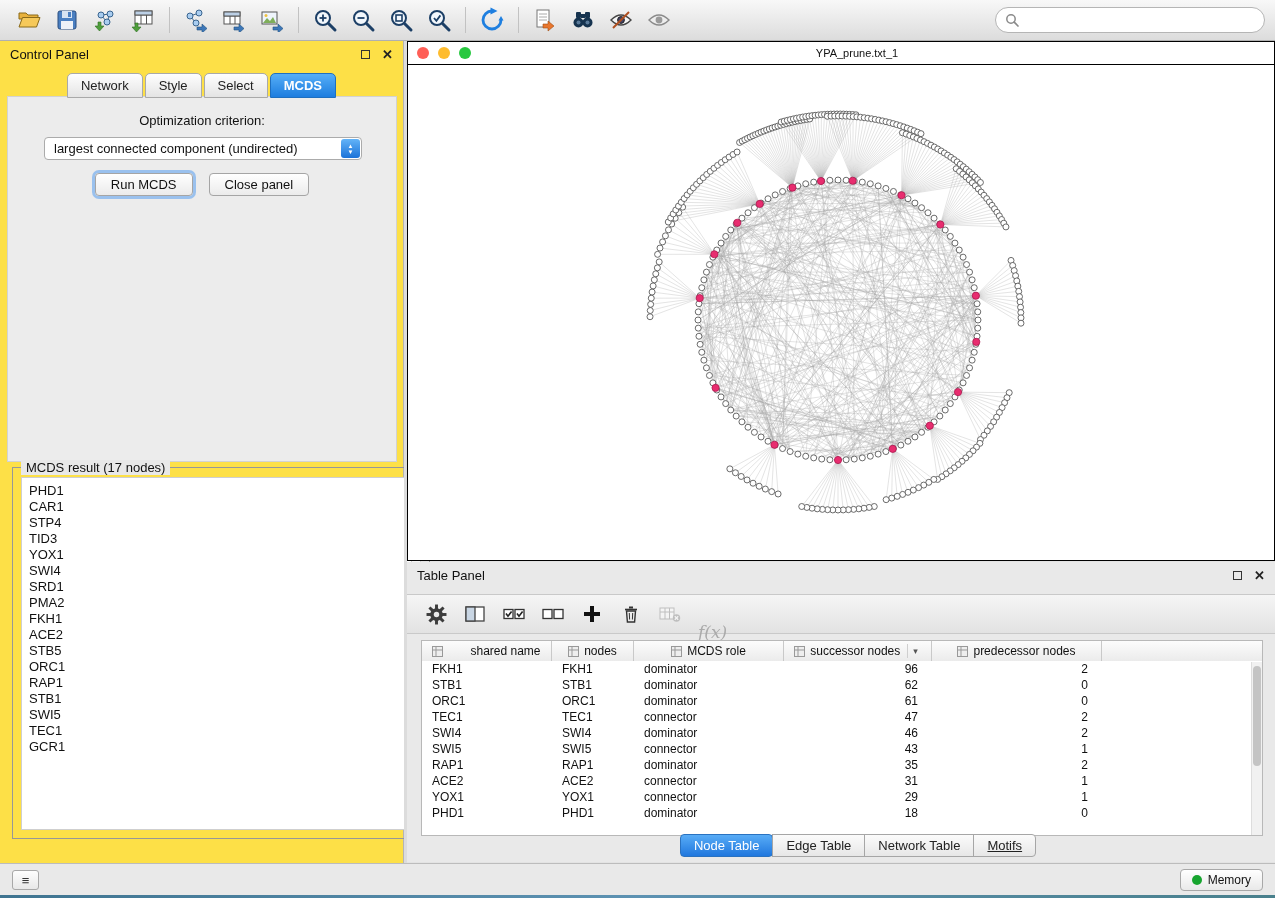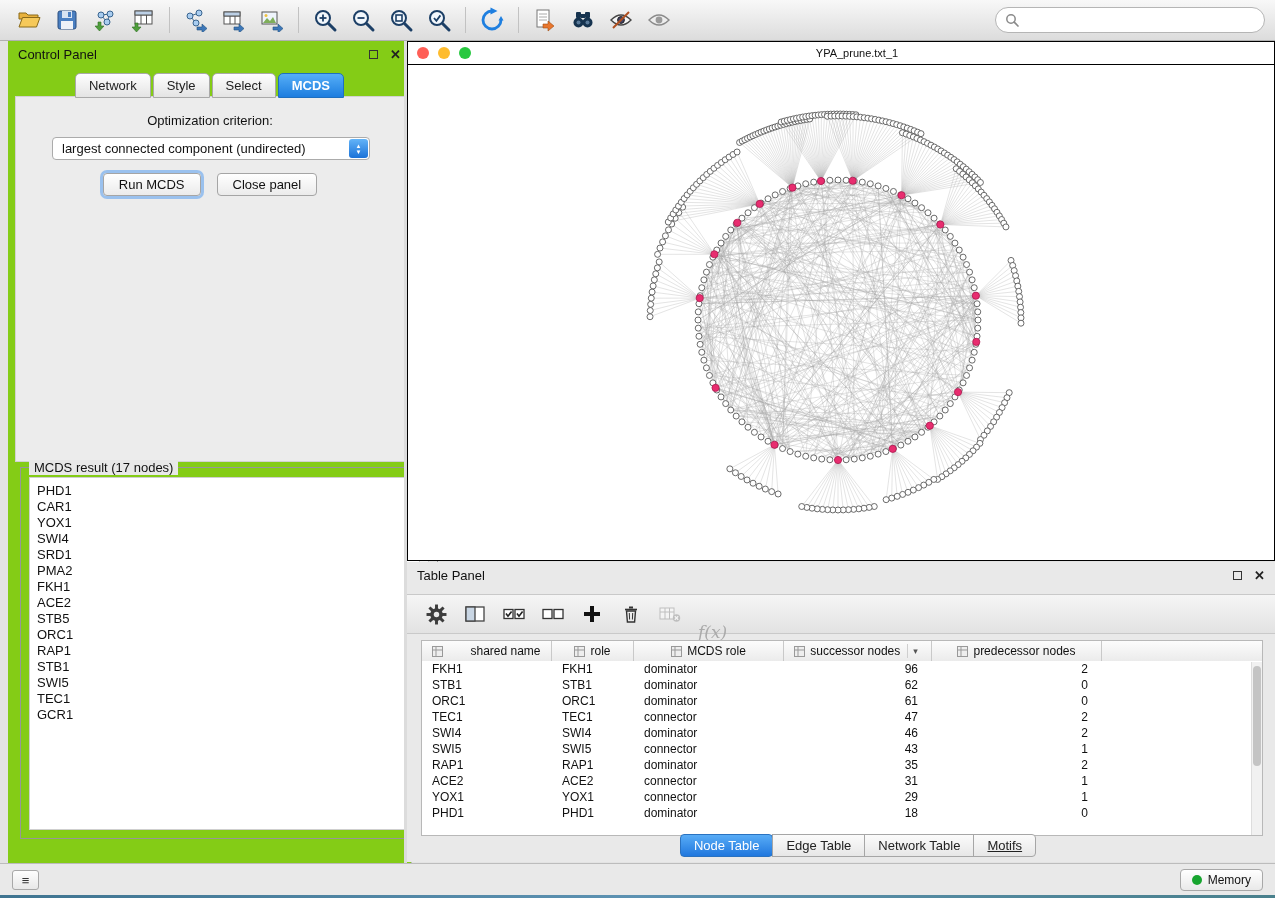--- a/index.html
+++ b/index.html
@@ -7,21 +7,21 @@
   body{font-family:"Liberation Sans",sans-serif;background:#e3e3e3;position:relative;overflow:hidden;color:#111;}
 
   
   #toolbar{position:absolute;left:0;top:0;width:1275px;height:41px;background:linear-gradient(#f8f8f8,#dcdcdc);border-bottom:1px solid #b0b0b0;display:flex;align-items:center;padding:0 10px;}
   .tbtn{width:38px;height:34px;display:flex;align-items:center;justify-content:center;border-radius:4px;}
   .tsep{width:1px;height:26px;background:#c2c2c2;margin:0 7px;}
   #toolbar-search{margin-left:auto;width:270px;height:26px;background:#fff;border:1px solid #b5b5b5;border-radius:13px;display:flex;align-items:center;padding:0 9px;gap:6px;}
   #toolbar-search input{border:none;outline:none;flex:1;font-size:13px;font-family:inherit;background:transparent;}
 
   
-  #control-panel{position:absolute;left:0;top:41px;width:404px;height:822px;background:#84cc16;border-right:1px solid #b4b4b4;margin-left:8px;}
+  #control-panel{position:absolute;left:0;top:41px;width:404px;height:822px;background:#fde047;border-right:1px solid #b4b4b4;}
   .panel-header{height:26px;display:flex;align-items:center;padding:0 10px;font-size:13px;}
   .win-icons{margin-left:auto;display:flex;align-items:center;gap:12px;}
   .float-box{width:9px;height:9px;border:1.5px solid #333;display:inline-block;}
   .close-x{font-size:13px;font-weight:bold;color:#222;line-height:1;}
   #cp-tabs{position:absolute;left:0;top:32px;width:100%;display:flex;justify-content:center;z-index:2;}
   .cp-tab{padding:4px 13px;font-size:13px;background:linear-gradient(#fefefe,#e4e4e4);border:1px solid #a9a9a9;border-radius:5px 5px 0 0;margin:0 1px;color:#222;}
   .cp-tab.active{background:linear-gradient(#55aef7,#1d7ddf);color:#fff;border-color:#1e6fc0;font-weight:bold;}
   #cp-body{position:absolute;left:7px;top:55px;width:390px;height:366px;background:#ececec;border:1px solid #d2d2d2;}
   #opt-label{position:absolute;left:0;top:16px;width:100%;text-align:center;font-size:13px;}
   #opt-dropdown{position:absolute;left:36px;top:40px;width:318px;height:23px;background:#fff;border:1px solid #ababab;border-radius:4px;display:flex;align-items:center;font-size:13px;padding-left:9px;}
@@ -254,20 +254,22 @@
         <div class="cp-tab">Network</div>
         <div class="cp-tab">Style</div>
         <div class="cp-tab">Select</div>
         <div class="cp-tab active">MCDS</div>
       </div>
     <div id="mcds-group">
       <span id="mcds-legend">MCDS result (17 nodes)</span>
       <div id="mcds-list">
           <div class="list-item">PHD1</div>
           <div class="list-item">CAR1</div>
+          <div class="list-item">STP4</div>
+          <div class="list-item">TID3</div>
           <div class="list-item">YOX1</div>
           <div class="list-item">SWI4</div>
           <div class="list-item">SRD1</div>
           <div class="list-item">PMA2</div>
           <div class="list-item">FKH1</div>
           <div class="list-item">ACE2</div>
           <div class="list-item">STB5</div>
           <div class="list-item">ORC1</div>
           <div class="list-item">RAP1</div>
           <div class="list-item">STB1</div>
@@ -1370,21 +1372,21 @@
             <span>shared name</span>
           </div>
           <div class="hcell c1">
             <span class="hico">
               <svg width="11" height="11" viewBox="0 0 11 11">
                 <rect x="0.5" y="0.5" width="10" height="10" fill="#eee" stroke="#999"></rect>
                 <line x1="0.5" y1="4" x2="10.5" y2="4" stroke="#999"></line>
                 <line x1="4" y1="0.5" x2="4" y2="10.5" stroke="#999"></line>
               </svg>
             </span>
-            <span>role</span>
+            <span>nodes</span>
           </div>
           <div class="hcell c2">
             <span class="hico">
               <svg width="11" height="11" viewBox="0 0 11 11">
                 <rect x="0.5" y="0.5" width="10" height="10" fill="#eee" stroke="#999"></rect>
                 <line x1="0.5" y1="4" x2="10.5" y2="4" stroke="#999"></line>
                 <line x1="4" y1="0.5" x2="4" y2="10.5" stroke="#999"></line>
               </svg>
             </span>
             <span>MCDS role</span>

